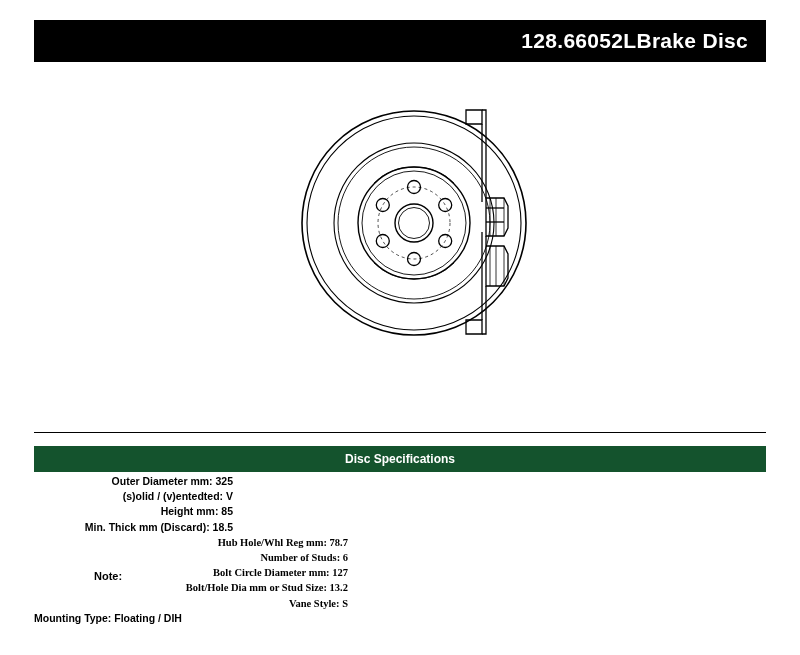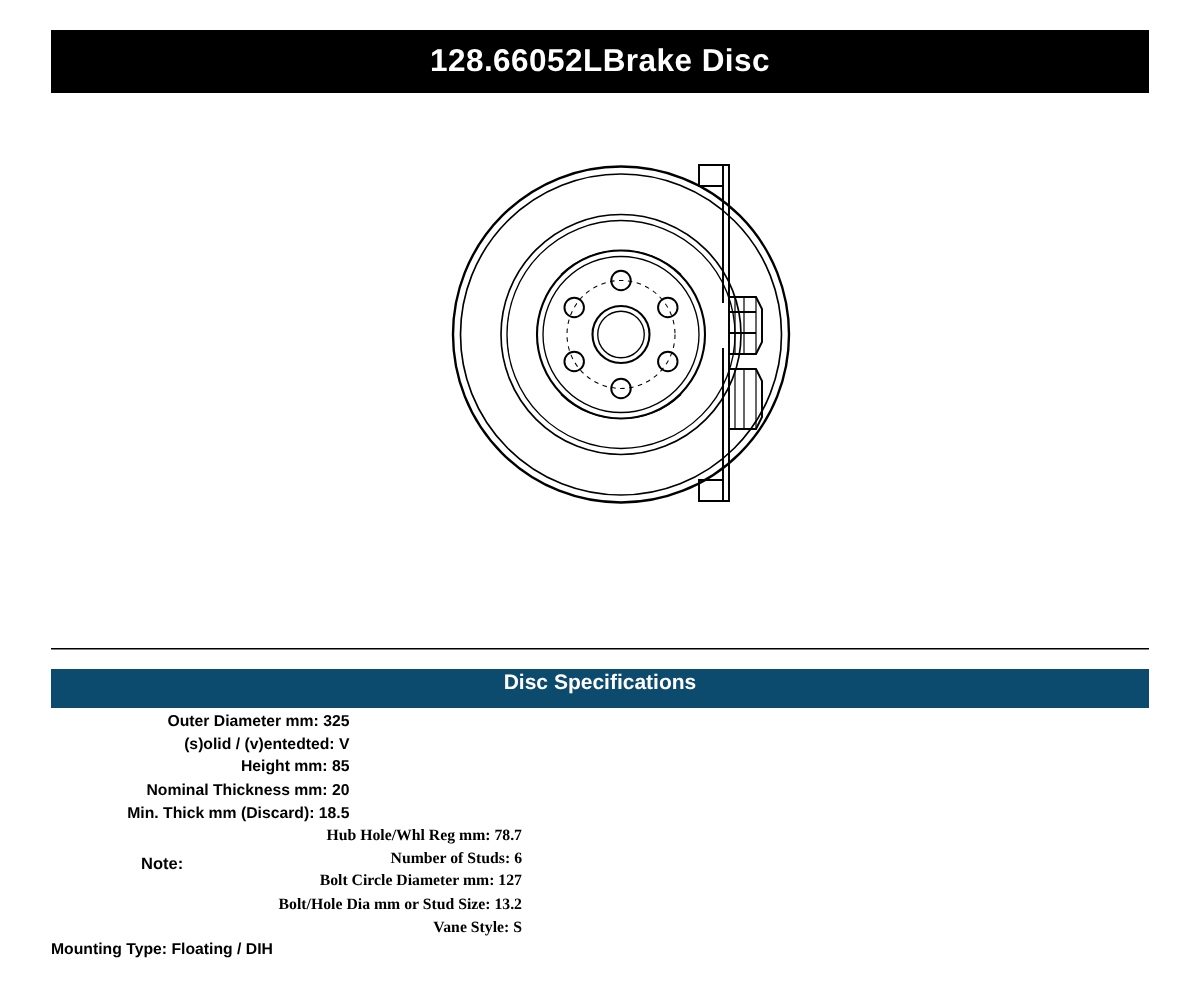--- a/index.html
+++ b/index.html
@@ -19,21 +19,21 @@
   
   .header-bar {
     position: absolute;
     left: 34px;
     top: 20px;
     width: 732px;
     height: 42px;
     background: #000000;
     display: flex;
     align-items: center;
-    justify-content: center;
+    justify-content: flex-end;
     box-sizing: border-box;
     padding: 0 18px;
   }
   .header-part {
     color: #ffffff;
     font-size: 21px;
     font-weight: bold;
     letter-spacing: 0.3px;
   }
   .header-title {
@@ -66,26 +66,26 @@
     height: 240px;
   }
 
   
   .spec-bar {
     position: absolute;
     left: 34px;
     top: 446px;
     width: 732px;
     height: 26px;
-    background: #0c4a6e;
+    background: #14532d;
     color: #ffffff;
-    font-size: 14px;
+    font-size: 12px;
     font-weight: bold;
     display: flex;
-    align-items: flex-start;
+    align-items: center;
     justify-content: center;
     box-sizing: border-box;
   }
   .spec-body {
     position: absolute;
     left: 34px;
     top: 474px;
     width: 732px;
     height: 120px;
     display: flex;
@@ -217,21 +217,20 @@
 
 <div class="spec-bar">
   <span>Disc Specifications</span>
 </div>
 
 <div class="spec-body">
   <div class="spec-col left">
     <div class="spec-line">Outer Diameter mm: 325</div>
     <div class="spec-line">(s)olid / (v)entedted: V</div>
     <div class="spec-line">Height mm: 85</div>
-    <div class="spec-line">Nominal Thickness mm: 20</div>
     <div class="spec-line">Min. Thick mm (Discard): 18.5</div>
   </div>
   <div class="spec-col mid">
     <div class="spec-line">Hub Hole/Whl Reg mm: 78.7</div>
     <div class="spec-line">Number of Studs: 6</div>
     <div class="spec-line">Bolt Circle Diameter mm: 127</div>
     <div class="spec-line">Bolt/Hole Dia mm or Stud Size: 13.2</div>
     <div class="spec-line">Vane Style: S</div>
   </div>
   <div class="spec-col right">

